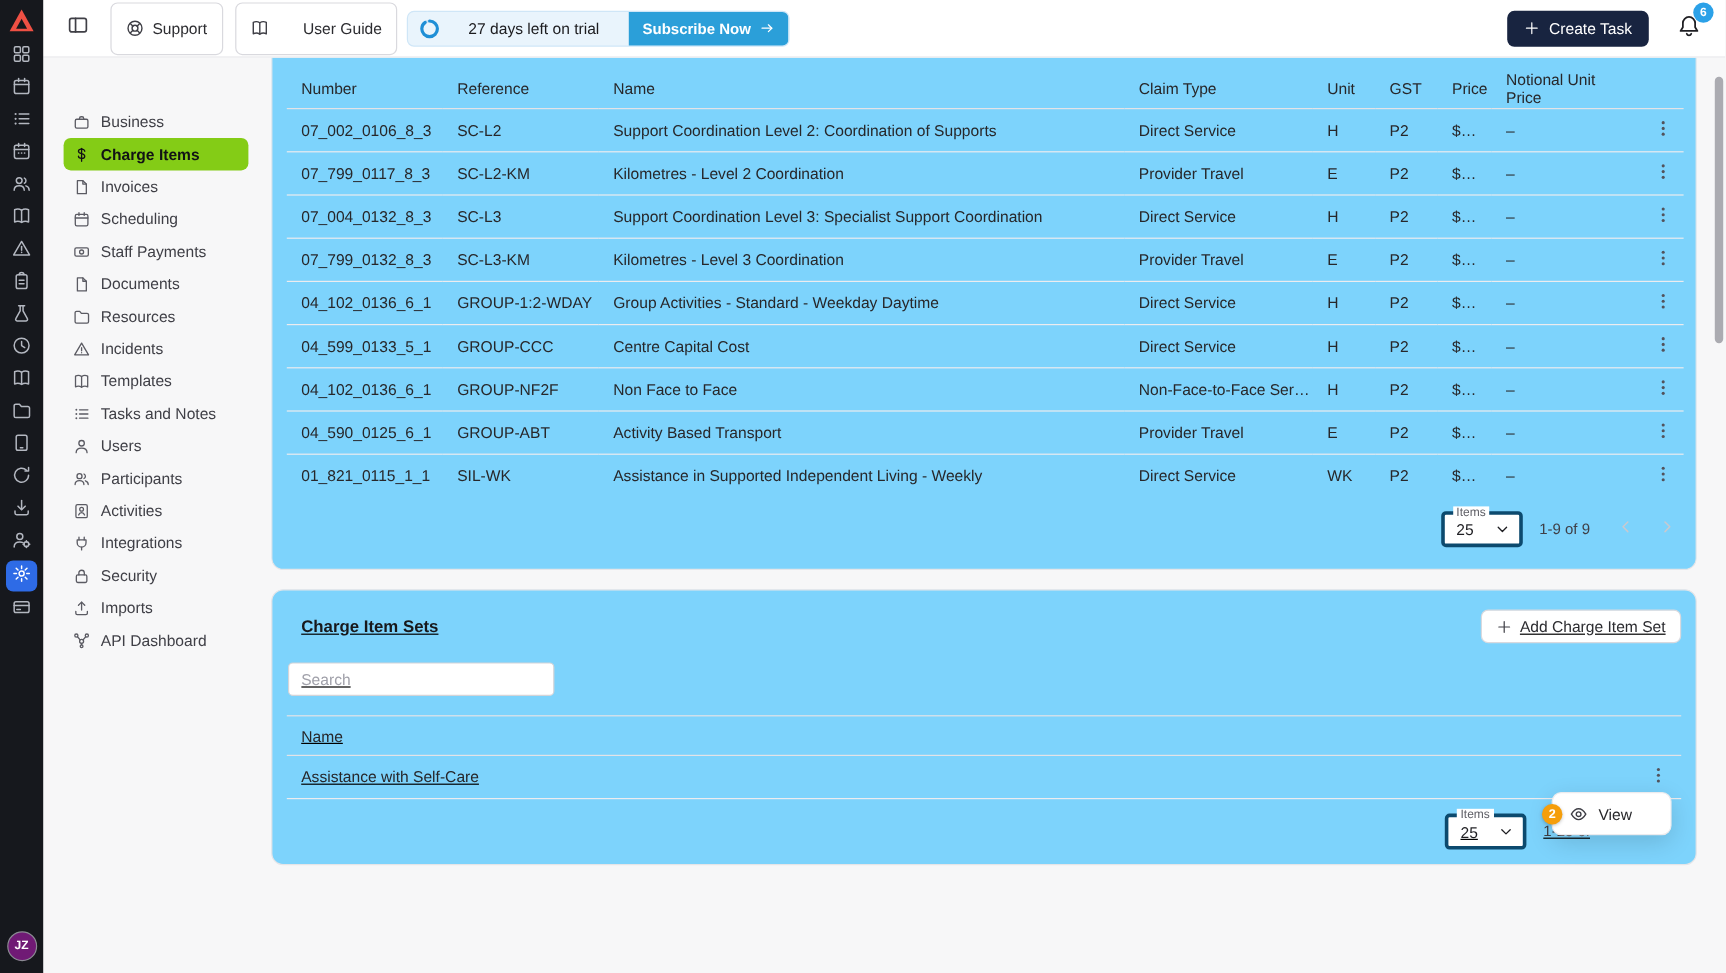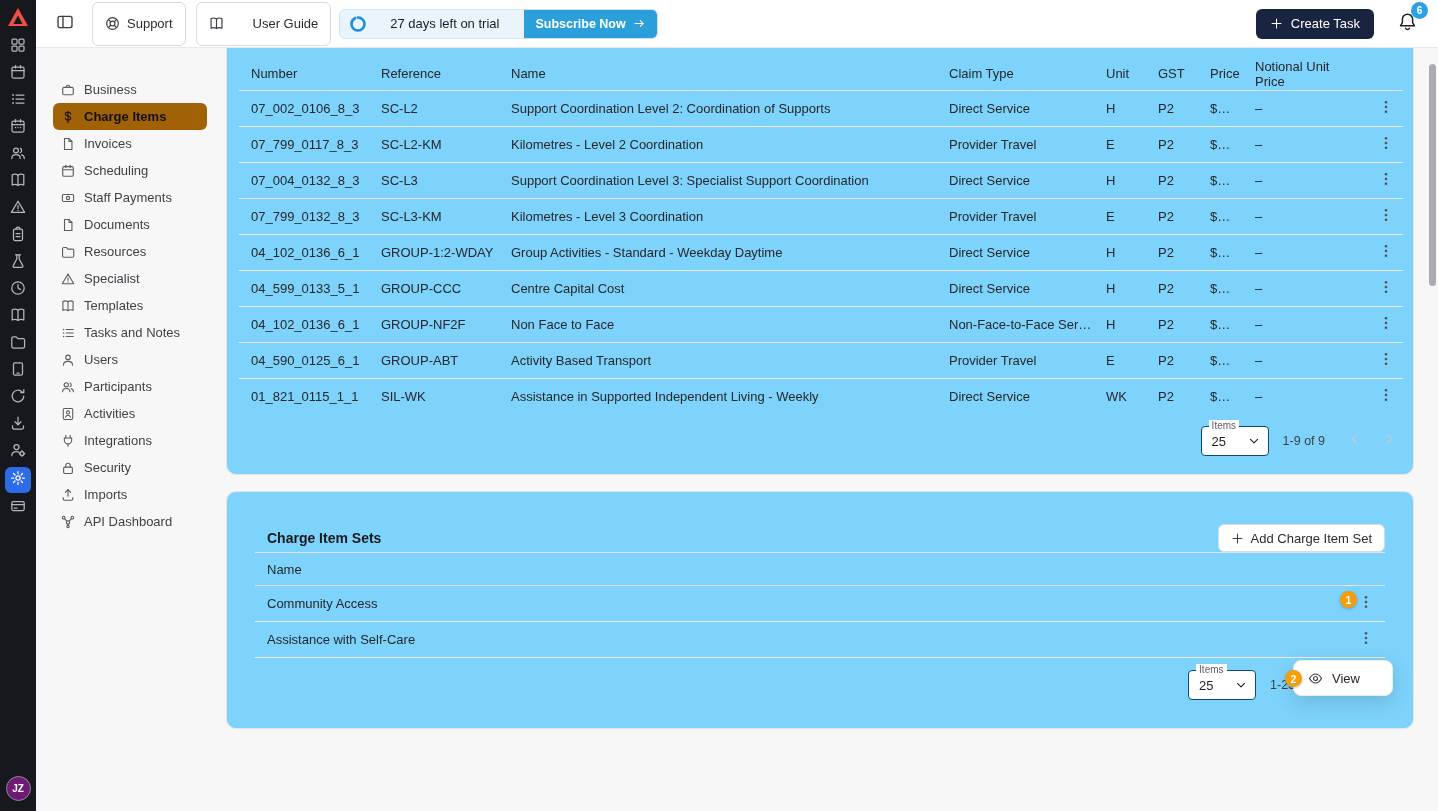--- a/index.html
+++ b/index.html
@@ -31,43 +31,43 @@
   .subscribe { height:30px; margin-left:2px; background:var(--accent-blue,#2b9fd9); color:#fff; font-size:12.5px; font-weight:700; padding:0 11px; display:flex; align-items:center; gap:7px; border-radius:0 5px 5px 0; }
   .subscribe .bicon { color:#fff; }
   .spacer { flex:1; }
   .create-task { height:30px; background:var(--create-task-navy,#182440); color:#fff; border-radius:6px; font-size:13px; display:flex; align-items:center; gap:8px; padding:0 14px; }
   .create-task .bicon { color:#fff; }
   .bell-wrap { position:relative; margin-left:20px; }
   .bell-wrap .icon-btn { color:#1f1f23; }
   .badge { position:absolute; top:-9px; right:-8px; min-width:17px; height:17px; border-radius:9px; background:var(--notification-badge-blue,#2ba1e8); color:#fff; font-size:10px; font-weight:700; display:flex; align-items:center; justify-content:center; padding:0 3px; }
 
   
-  .sidebar { position:absolute; left:36px; top:36px; bottom:0; width:185px; padding:40px 14px 0 17px; display:flex; flex-direction:column; z-index:10; }
+  .sidebar { position:absolute; left:36px; top:48px; bottom:0; width:185px; padding:40px 14px 0 17px; display:flex; flex-direction:column; z-index:10; }
   .side-item { height:27px; display:flex; align-items:center; gap:9px; padding:0 8px; border-radius:6px; font-size:13px; color:#3f3f46; text-decoration:none; cursor:pointer; white-space:nowrap; }
   .side-item .sideicon { display:flex; color:#5b5b63; }
-  .side-item.active { background:#a16207; color:#121215; font-weight:700; }
+  .side-item.active { background:#84cc16; color:#121215; font-weight:700; }
   .side-item.active .sideicon { color:#121215; }
 
   
   .content { position:absolute; left:226px; top:48px; width:1188px; bottom:0; }
   .card { background:#7dd3fc; border:1px solid #e5e5e8; border-radius:10px; width:100%; }
   .card1 { border-top:none; border-radius:0 0 10px 10px; padding:10px 12px 18px; margin-bottom:16px; }
-  .card2 { padding:28px; position:relative; }
+  .card2 { padding:12px; position:relative;text-decoration:underline; }
 
   table.items-table { width:100%; border-collapse:collapse; table-layout:fixed; }
   .items-table th { text-align:left; font-size:13px; font-weight:500; color:#27272a; height:32px; padding:0 0 0 12px; }
   .items-table thead tr { border-bottom:1px solid #e3e3e7; }
   .items-table td { font-size:13px; color:#27272a; height:36px; padding:0 0 0 12px; overflow:hidden; white-space:nowrap; text-overflow:ellipsis; }
   .items-table tbody tr + tr { border-top:1px solid #ececef; }
   .items-table .right { text-align:right; padding-right:6px; }
   .kebab-cell { text-align:right; padding-right:4px !important; }
   .kebab { width:26px; height:26px; display:inline-flex; align-items:center; justify-content:center; color:#52525b; vertical-align:middle; }
 
   .pagination { display:flex; align-items:center; justify-content:flex-end; margin-top:12px; }
-  .page-select { position:relative; width:68px; height:30px; border:1px solid #0c4a6e; border-radius:4px; background:#fff; display:flex; align-items:center; justify-content:space-between; padding:0 7px 0 10px; cursor:pointer; }
+  .page-select { position:relative; width:68px; height:30px; border:3px solid #0c4a6e; border-radius:4px; background:#fff; display:flex; align-items:center; justify-content:space-between; padding:0 7px 0 10px; cursor:pointer; }
   .float-label { position:absolute; top:-7px; left:7px; background:#fff; padding:0 3px; font-size:10px; color:#5f5f66; }
   .select-value { font-size:13px; color:#1f1f23; }
   .select-chev { display:flex; color:#1f1f23; }
   .range { font-size:12.5px; color:#3f3f46; margin:0 18px 0 14px; }
   .page-nav { width:24px; height:24px; display:flex; align-items:center; justify-content:center; color:#c9c9cf; }
   .page-nav + .page-nav { margin-left:10px; }
 
   
   .card2-head { display:flex; align-items:center; justify-content:space-between; padding:4px 0 0 12px; }
   .card2-head h2 { font-size:14px; font-weight:700; color:#18181b; }
@@ -369,21 +369,21 @@
         <span>Resources</span>
       </a>
     <a class="side-item">
         <span class="sideicon">
           <svg width="14" height="14" viewBox="0 0 16 16" fill="none" stroke="currentColor" stroke-width="1.25" stroke-linecap="round" stroke-linejoin="round">
             <path d="M8 2.2 L14.6 13.4 H1.4 z"></path>
             <line x1="8" y1="6.5" x2="8" y2="9.5"></line>
             <line x1="8" y1="11.3" x2="8" y2="11.4"></line>
           </svg>
         </span>
-        <span>Specialist</span>
+        <span>Incidents</span>
       </a>
     <a class="side-item">
         <span class="sideicon">
           <svg width="14" height="14" viewBox="0 0 16 16" fill="none" stroke="currentColor" stroke-width="1.25" stroke-linecap="round" stroke-linejoin="round">
             <path d="M8 3.2 C6.3 2 3.8 2 2.2 2.8 V13 c1.6 -.8 4.1 -.8 5.8 .4 c1.7 -1.2 4.2 -1.2 5.8 -.4 V2.8 C12.2 2 9.7 2 8 3.2 z"></path>
             <line x1="8" y1="3.2" x2="8" y2="13.2"></line>
           </svg>
         </span>
         <span>Templates</span>
       </a>
@@ -690,35 +690,25 @@
         <button class="btn-outline add-set">
           <span class="bicon">
               <svg width="13" height="13" viewBox="0 0 16 16" fill="none" stroke="currentColor" stroke-width="1.25" stroke-linecap="round" stroke-linejoin="round">
                 <line x1="8" y1="2.5" x2="8" y2="13.5"></line>
                 <line x1="2.5" y1="8" x2="13.5" y2="8"></line>
               </svg>
             </span>
           <span>Add Charge Item Set</span>
         </button>
       </div>
+      <input class="search" type="text" placeholder="Search" style="">
       <div class="sets-table">
         <div class="sets-header">
             <span>Name</span>
           </div>
-        <div class="sets-row">
-          <span>Community Access</span>
-          <button class="kebab">
-              <span><svg width="16" height="16" viewBox="0 0 16 16" fill="none" stroke="currentColor" stroke-width="1.25" stroke-linecap="round" stroke-linejoin="round">
-                  <circle cx="8" cy="3.2" r="1.3" fill="currentColor" stroke="none"></circle>
-                  <circle cx="8" cy="8" r="1.3" fill="currentColor" stroke="none"></circle>
-                  <circle cx="8" cy="12.8" r="1.3" fill="currentColor" stroke="none"></circle>
-                </svg></span>
-            </button>
-          <span class="anno anno1">1</span>
-        </div>
         <div class="sets-row">
           <span>Assistance with Self-Care</span>
           <button class="kebab">
               <span><svg width="16" height="16" viewBox="0 0 16 16" fill="none" stroke="currentColor" stroke-width="1.25" stroke-linecap="round" stroke-linejoin="round">
                   <circle cx="8" cy="3.2" r="1.3" fill="currentColor" stroke="none"></circle>
                   <circle cx="8" cy="8" r="1.3" fill="currentColor" stroke="none"></circle>
                   <circle cx="8" cy="12.8" r="1.3" fill="currentColor" stroke="none"></circle>
                 </svg></span>
             </button>
         </div>

